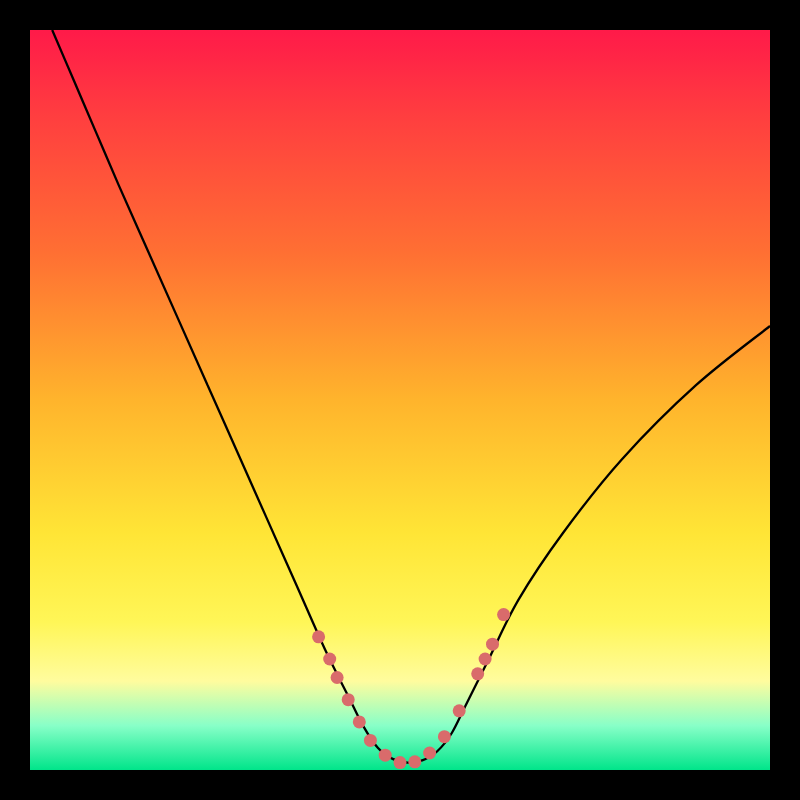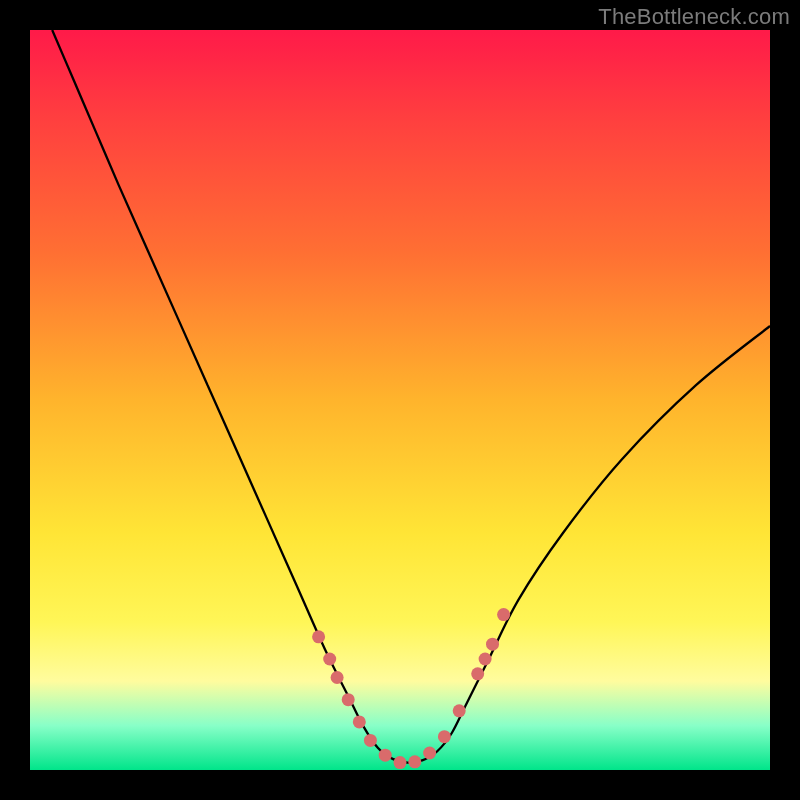--- a/index.html
+++ b/index.html
@@ -75,14 +75,13 @@
           <circle cx="399.6" cy="722.98" r="6.5" fill="#d96b6b"></circle>
           <circle cx="414.40000000000003" cy="706.7" r="6.5" fill="#d96b6b"></circle>
           <circle cx="429.2" cy="680.8" r="6.5" fill="#d96b6b"></circle>
           <circle cx="447.7" cy="643.8" r="6.5" fill="#d96b6b"></circle>
           <circle cx="455.09999999999997" cy="629" r="6.5" fill="#d96b6b"></circle>
           <circle cx="462.5" cy="614.2" r="6.5" fill="#d96b6b"></circle>
           <circle cx="473.6" cy="584.6" r="6.5" fill="#d96b6b"></circle>
         </g>
     </svg>
   </div>
-  <div class="watermark">TheBottleneck.com</div>
 </div>
 
 </body></html>

